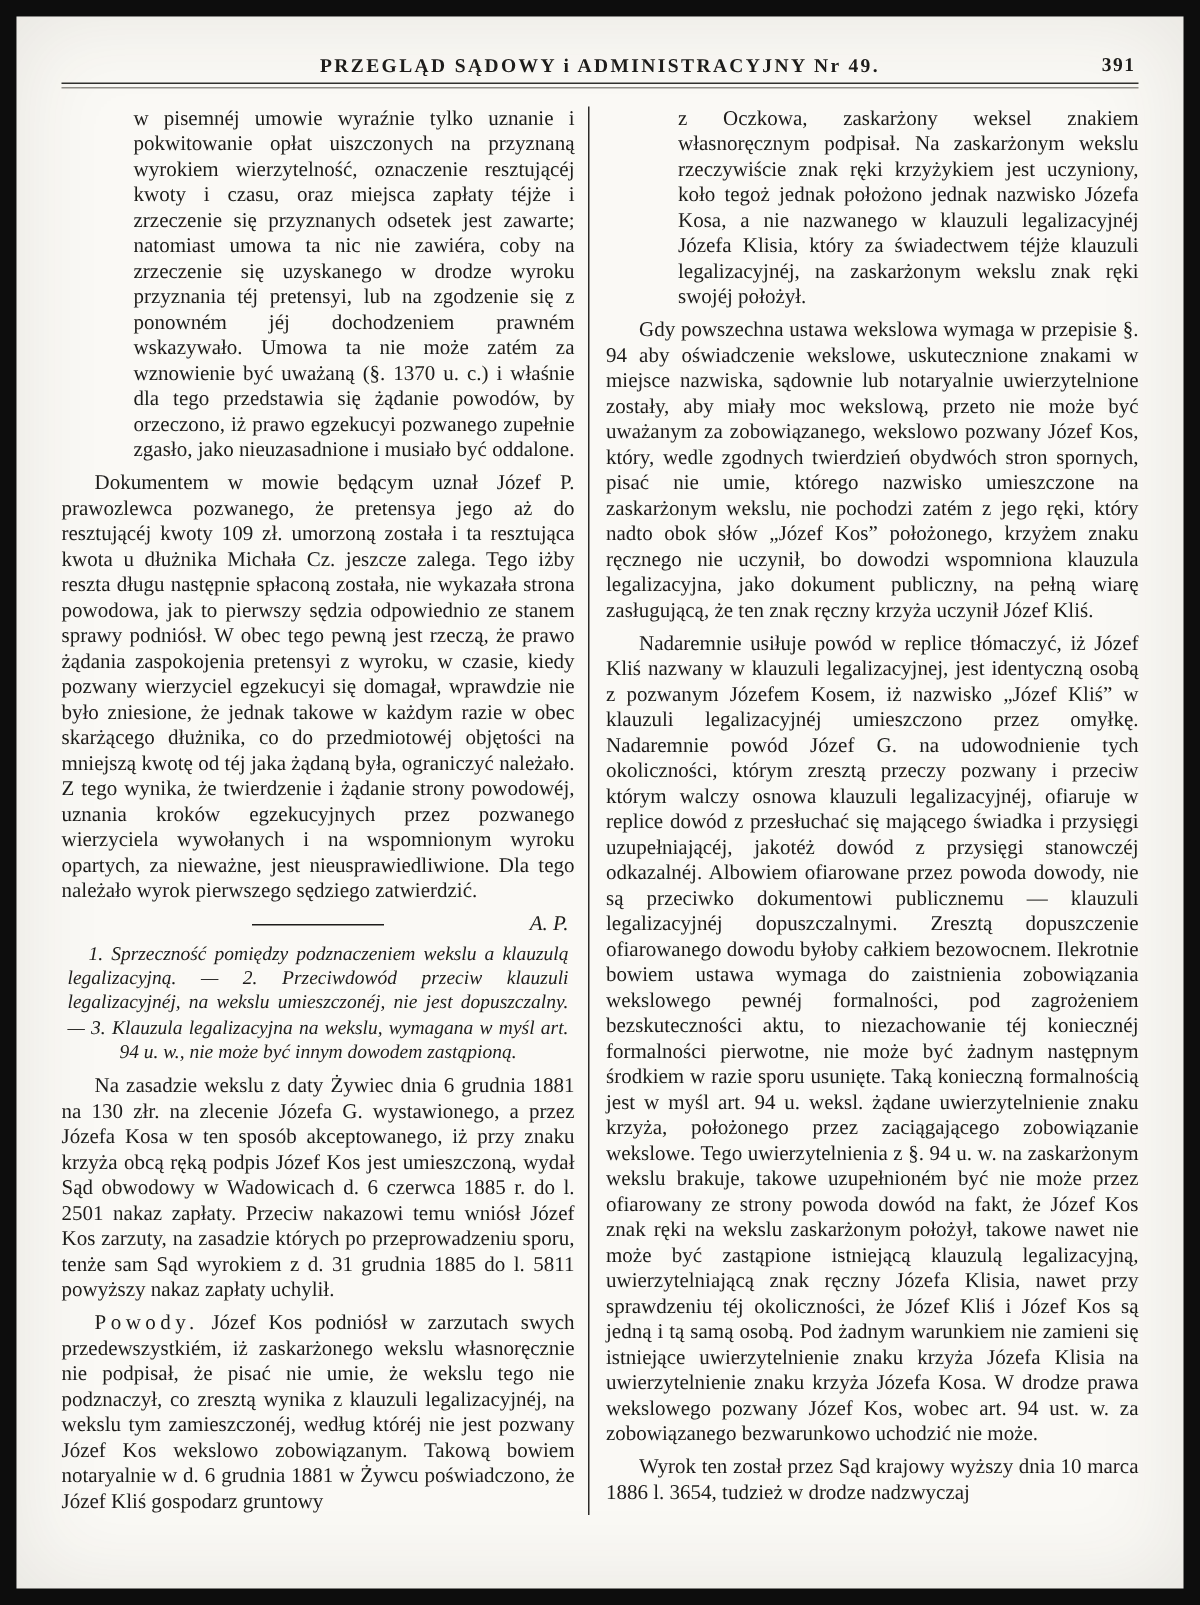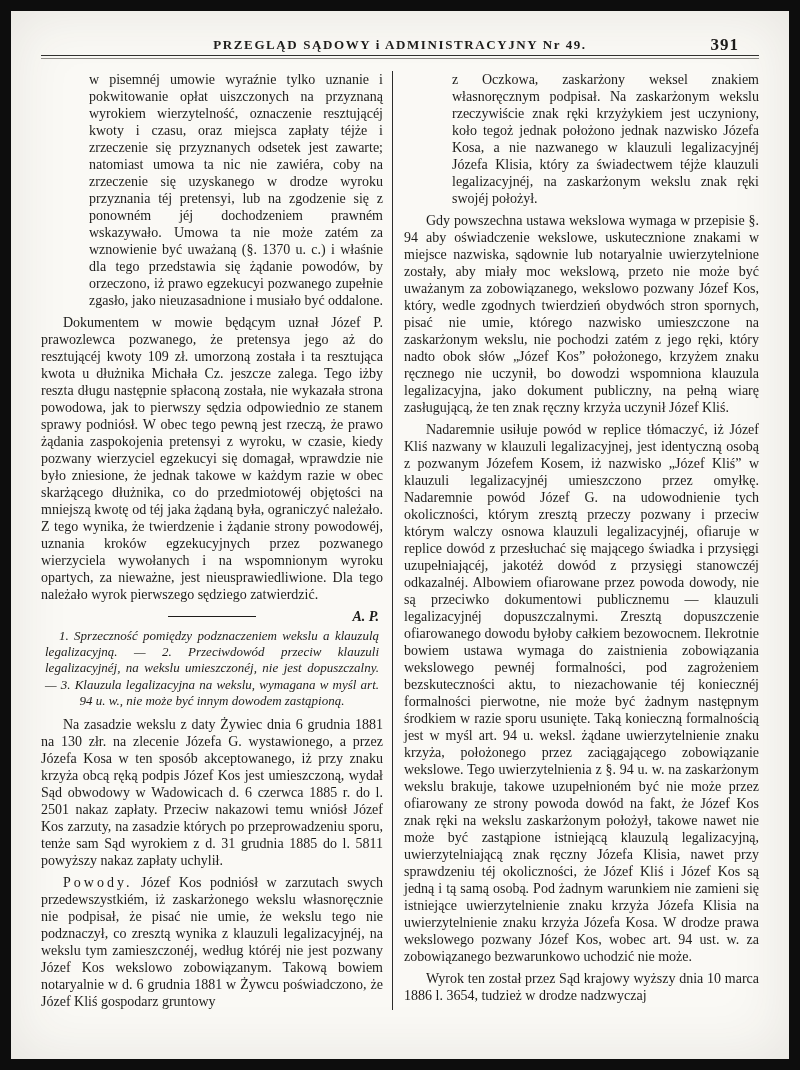--- a/index.html
+++ b/index.html
@@ -18,43 +18,43 @@
     padding: 24px 30px 0 30px;
     color: #1d1c1a;
     box-shadow: inset 0 0 60px rgba(60,50,40,0.10);
   }
   .header { position: relative; text-align: center; height: 18px; }
   .journal-title {
     font-size: 13px; font-weight: bold; letter-spacing: 1.6px;
     white-space: nowrap;
   }
   .page-number {
-    position: absolute; right: 20px; top: 0;
-    font-size: 17px; font-weight: bold; letter-spacing: 1px;
+    position: absolute; right: 2px; top: 0;
+    font-size: 13px; font-weight: bold; letter-spacing: 1px;
   }
   .header-rule {
     height: 2px; margin-top: 2px; margin-bottom: 12px;
     border-top: 1px solid #30302e;
     border-bottom: 1px solid #8f8d88;
   }
   .columns { display: flex; align-items: stretch; }
   .col {
     text-align: justify;
     font-size: 14px; line-height: 17px;
     hyphens: auto;
   }
   .col-left  { width: 351px; padding-right: 9px; box-sizing: border-box; }
   .divider   { width: 1px; background: #2c2b29; }
   .col-right { flex: 1; padding-left: 11px; }
   .para { margin: 5px 0 0 0; }
   .col .para:first-child { margin-top: 0; margin-left: 48px; }
   .indent   { text-indent: 22px; }
   .noindent { text-indent: 0; }
   .citation { text-indent: 22px; margin-top: 5px; }
-  .sig { float: right; font-style: italic; font-weight: bold; padding-right: 4px; }
+  .sig { float: right; font-style: italic; font-weight: normal; padding-right: 4px; }
   .separator {
     width: 88px; height: 0;
     border-top: 1.5px solid #1d1c1a;
     margin: 13px auto 11px auto;
   }
   .headnote {
     font-style: italic;
     font-size: 13px; line-height: 16.2px;
     text-align: justify; text-align-last: center;
     text-indent: 14px;

